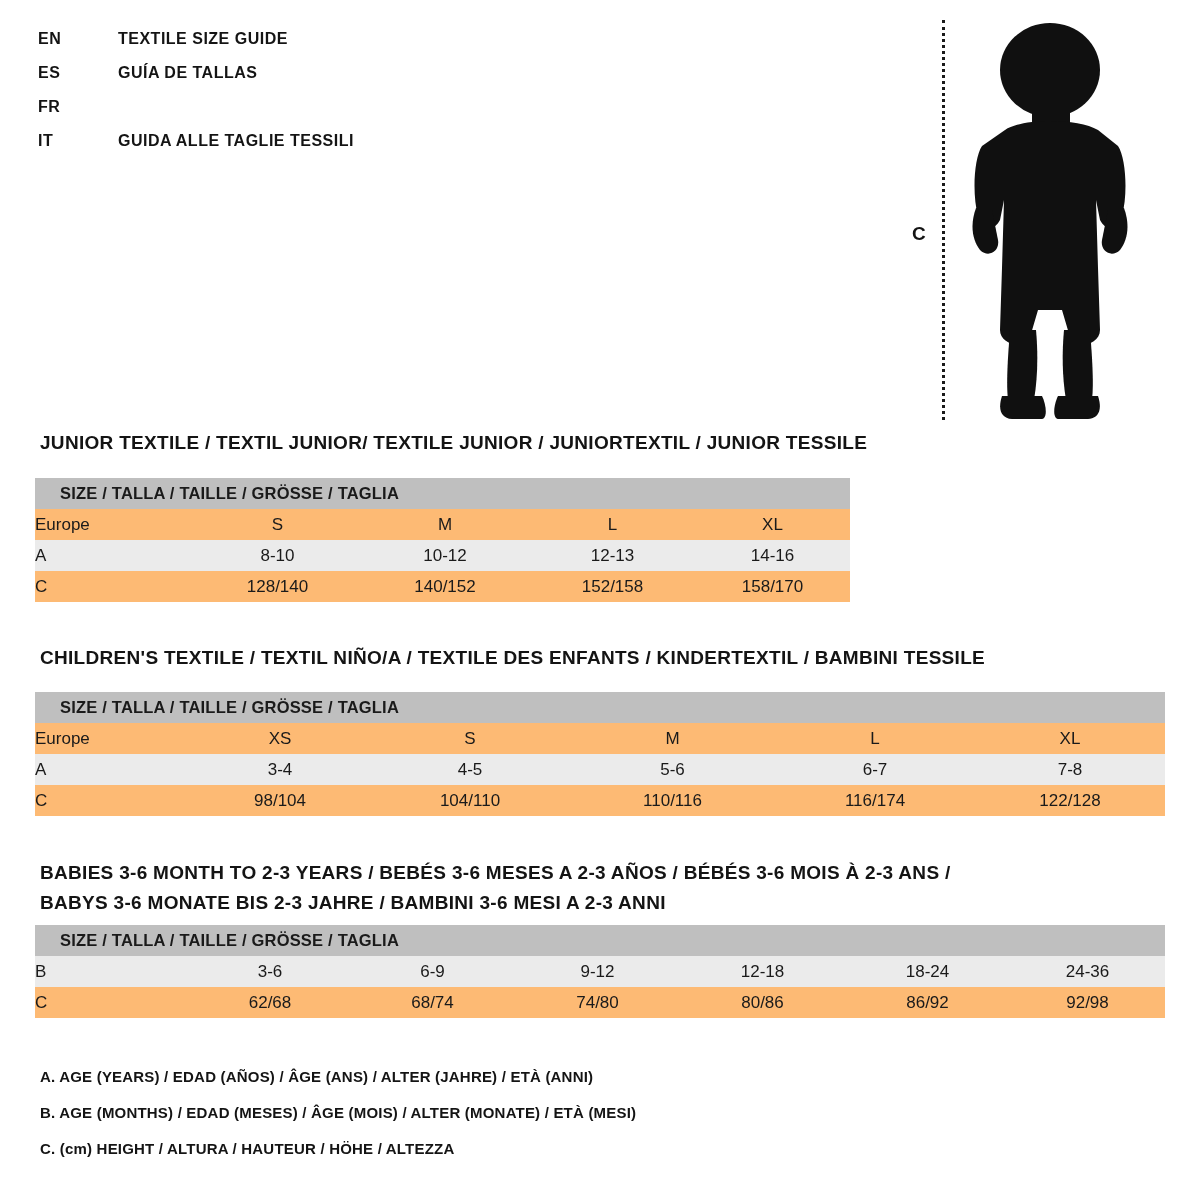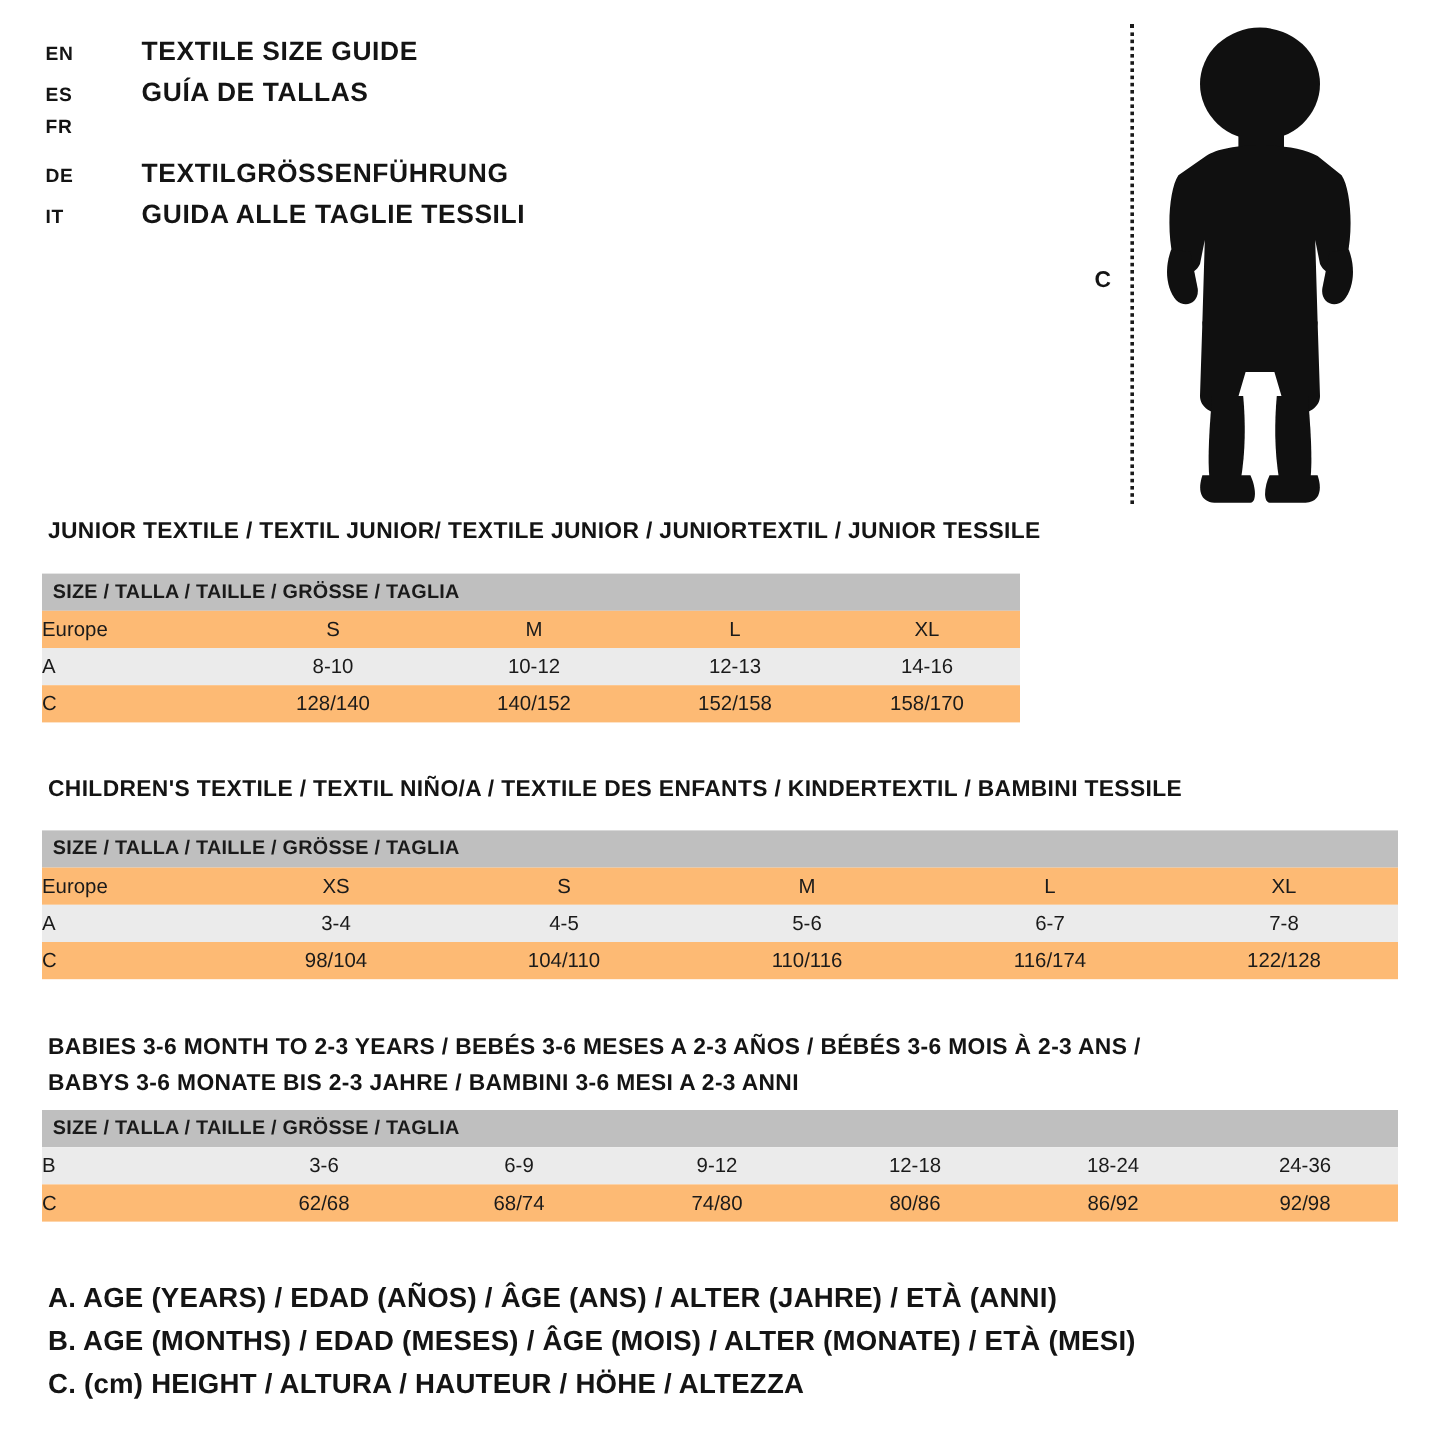--- a/index.html
+++ b/index.html
@@ -29,21 +29,21 @@
     height: 34px;
   }
   .lang-code {
     width: 80px;
     font-size: 16px;
     font-weight: bold;
     letter-spacing: 0.5px;
     color: #141414;
   }
   .lang-title {
-    font-size: 22px;
+    font-size: 16px;
     font-weight: bold;
     letter-spacing: 0.5px;
     color: #141414;
   }
 
   
   .figure-wrap {
     position: absolute;
     top: 8px;
     left: 890px;
@@ -95,64 +95,60 @@
     height: 31px;
     vertical-align: middle;
   }
   .hdr-band td {
     background: #bfbfbf;
     font-weight: bold;
     font-size: 16.5px;
     letter-spacing: 0.2px;
   }
   .hdr-band td.first {
-    padding-left: 9px;
+    padding-left: 25px;
   }
   .row-white td { background: #fdba74; }
   .row-grey td  { background: #ebebeb; }
   .label-cell {
     padding-left: 8px;
     text-align: left;
     font-size: 17px;
   }
   .val-cell {
     text-align: center;
     font-size: 17px;
   }
 
   
   .footnotes {
     position: absolute;
     left: 40px;
     top: 1068px;
-    font-size: 23px;
+    font-size: 15px;
     font-weight: bold;
     color: #141414;
     letter-spacing: 0.2px;
   }
   .footnotes div { height: 36px; }
 </style>
 </head>
 <body>
 
 <div class="lang-block">
   <div class="lang-row">
     <span class="lang-code">EN</span>
     <span class="lang-title">TEXTILE SIZE GUIDE</span>
   </div>
   <div class="lang-row">
     <span class="lang-code">ES</span>
     <span class="lang-title">GUÍA DE TALLAS</span>
   </div>
   <div class="lang-row">
     <span class="lang-code">FR</span>
-  </div>
-  <div class="lang-row">
-    <span class="lang-code">DE</span>
-    <span class="lang-title">TEXTILGRÖSSENFÜHRUNG</span>
   </div>
   <div class="lang-row">
     <span class="lang-code">IT</span>
     <span class="lang-title">GUIDA ALLE TAGLIE TESSILI</span>
   </div>
 </div>
 
 <div class="figure-wrap">
   <span class="c-label">C</span>
   <div class="c-line"></div>

